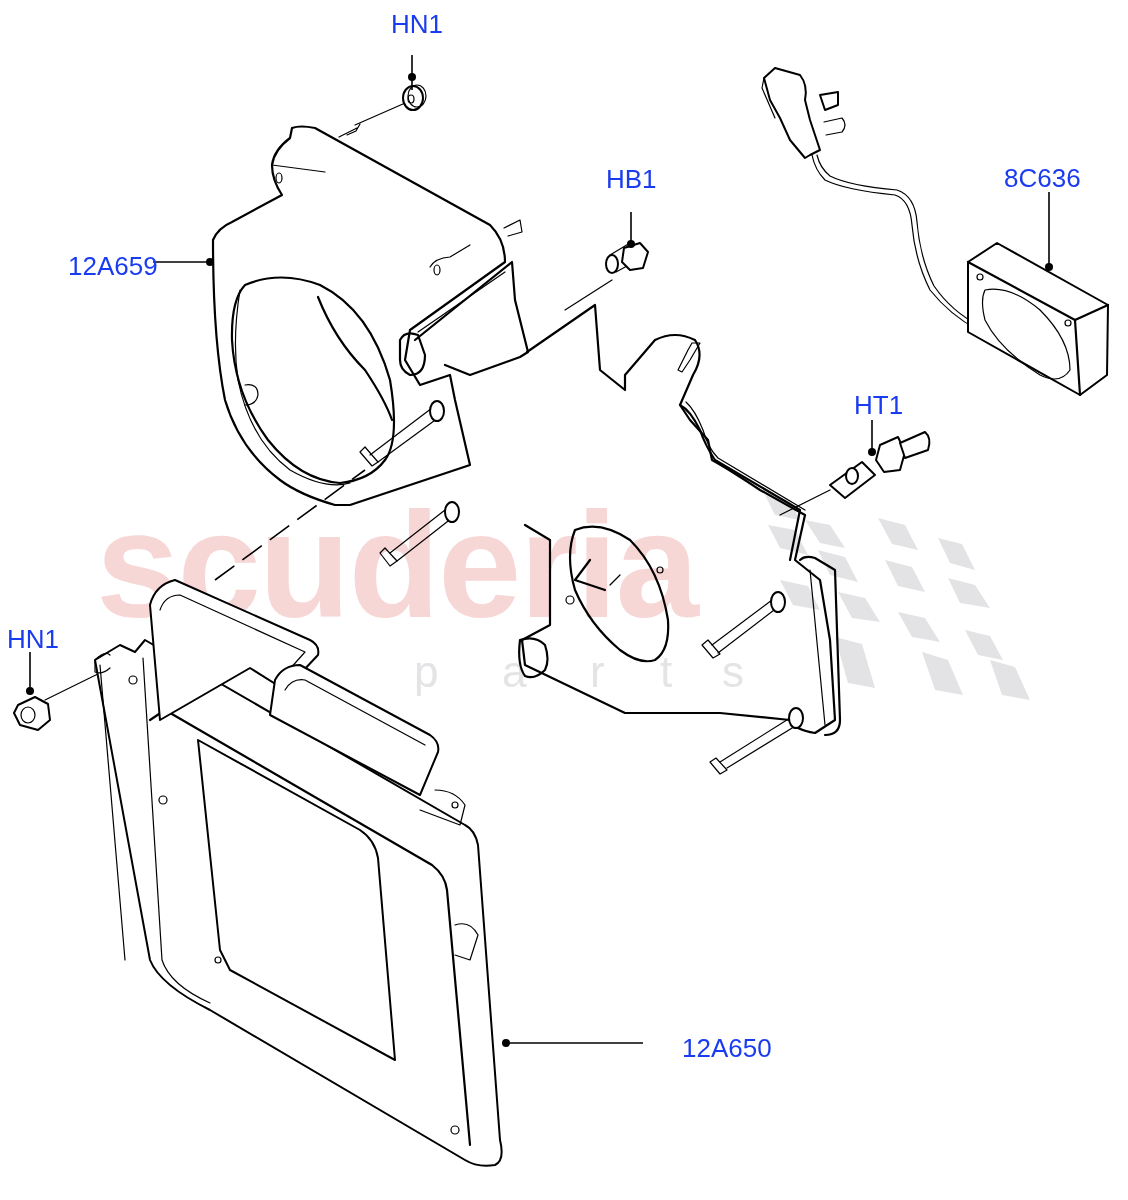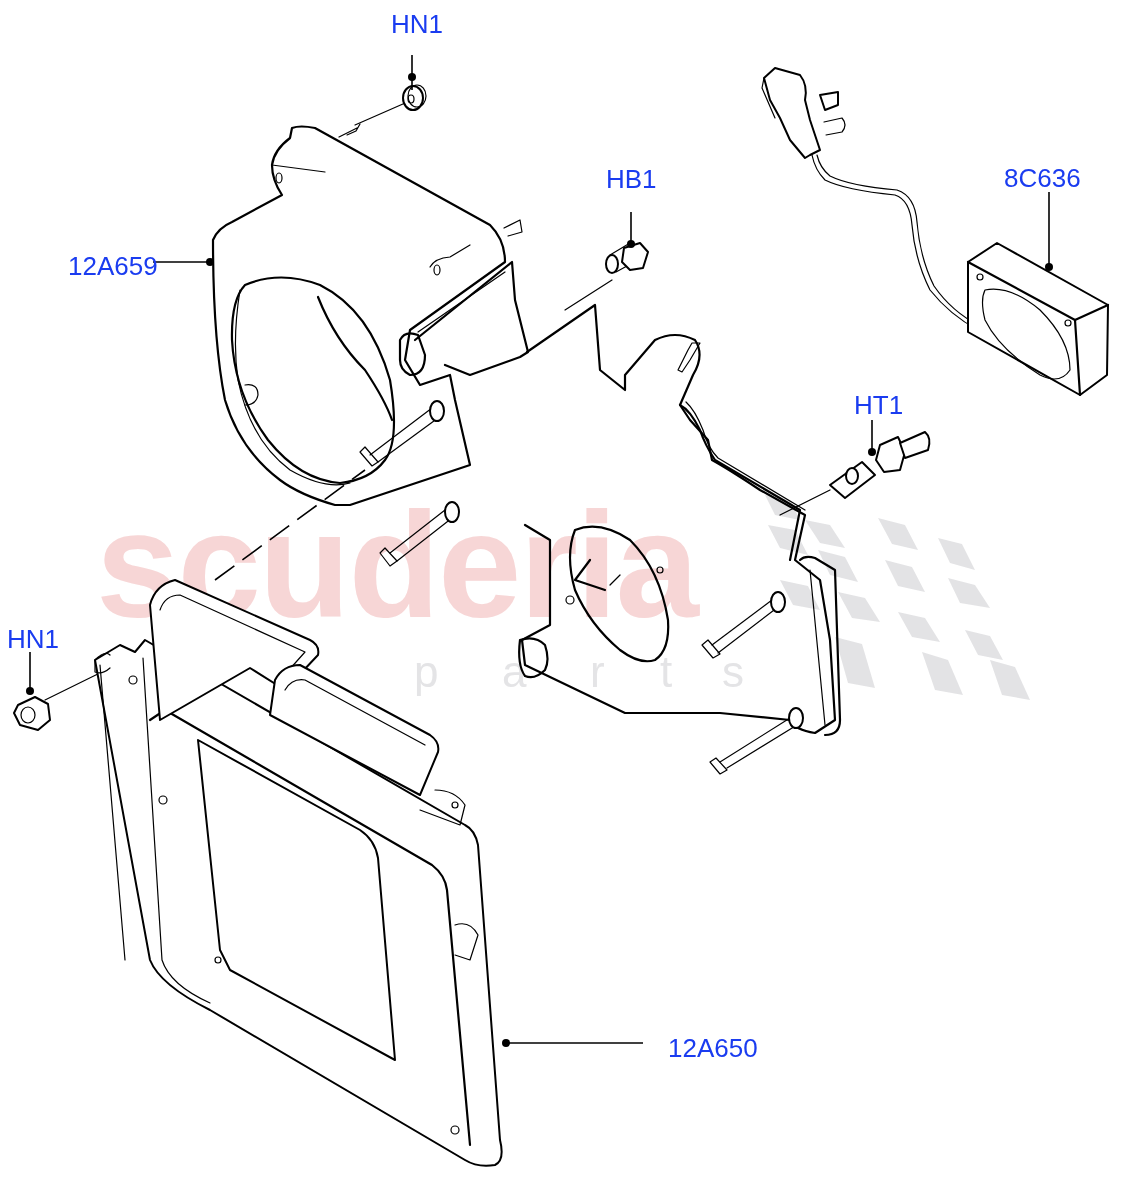--- a/index.html
+++ b/index.html
@@ -186,14 +186,14 @@
     <line class="leader" x1="506" y1="1043" x2="643" y2="1043"></line>
     <circle class="dot" cx="506" cy="1043" r="4"></circle>
   </svg>
 
   <div class="callout-label" style="left:391px;top:11px">HN1</div>
   <div class="callout-label" style="left:606px;top:166px">HB1</div>
   <div class="callout-label" style="left:68px;top:253px">12A659</div>
   <div class="callout-label" style="left:1004px;top:165px">8C636</div>
   <div class="callout-label" style="left:854px;top:392px">HT1</div>
   <div class="callout-label" style="left:7px;top:626px">HN1</div>
-  <div class="callout-label" style="left:668px;top:1035px">12A650</div>
+  <div class="callout-label" style="left:682px;top:1035px">12A650</div>
 </div>
 
 </body></html>

